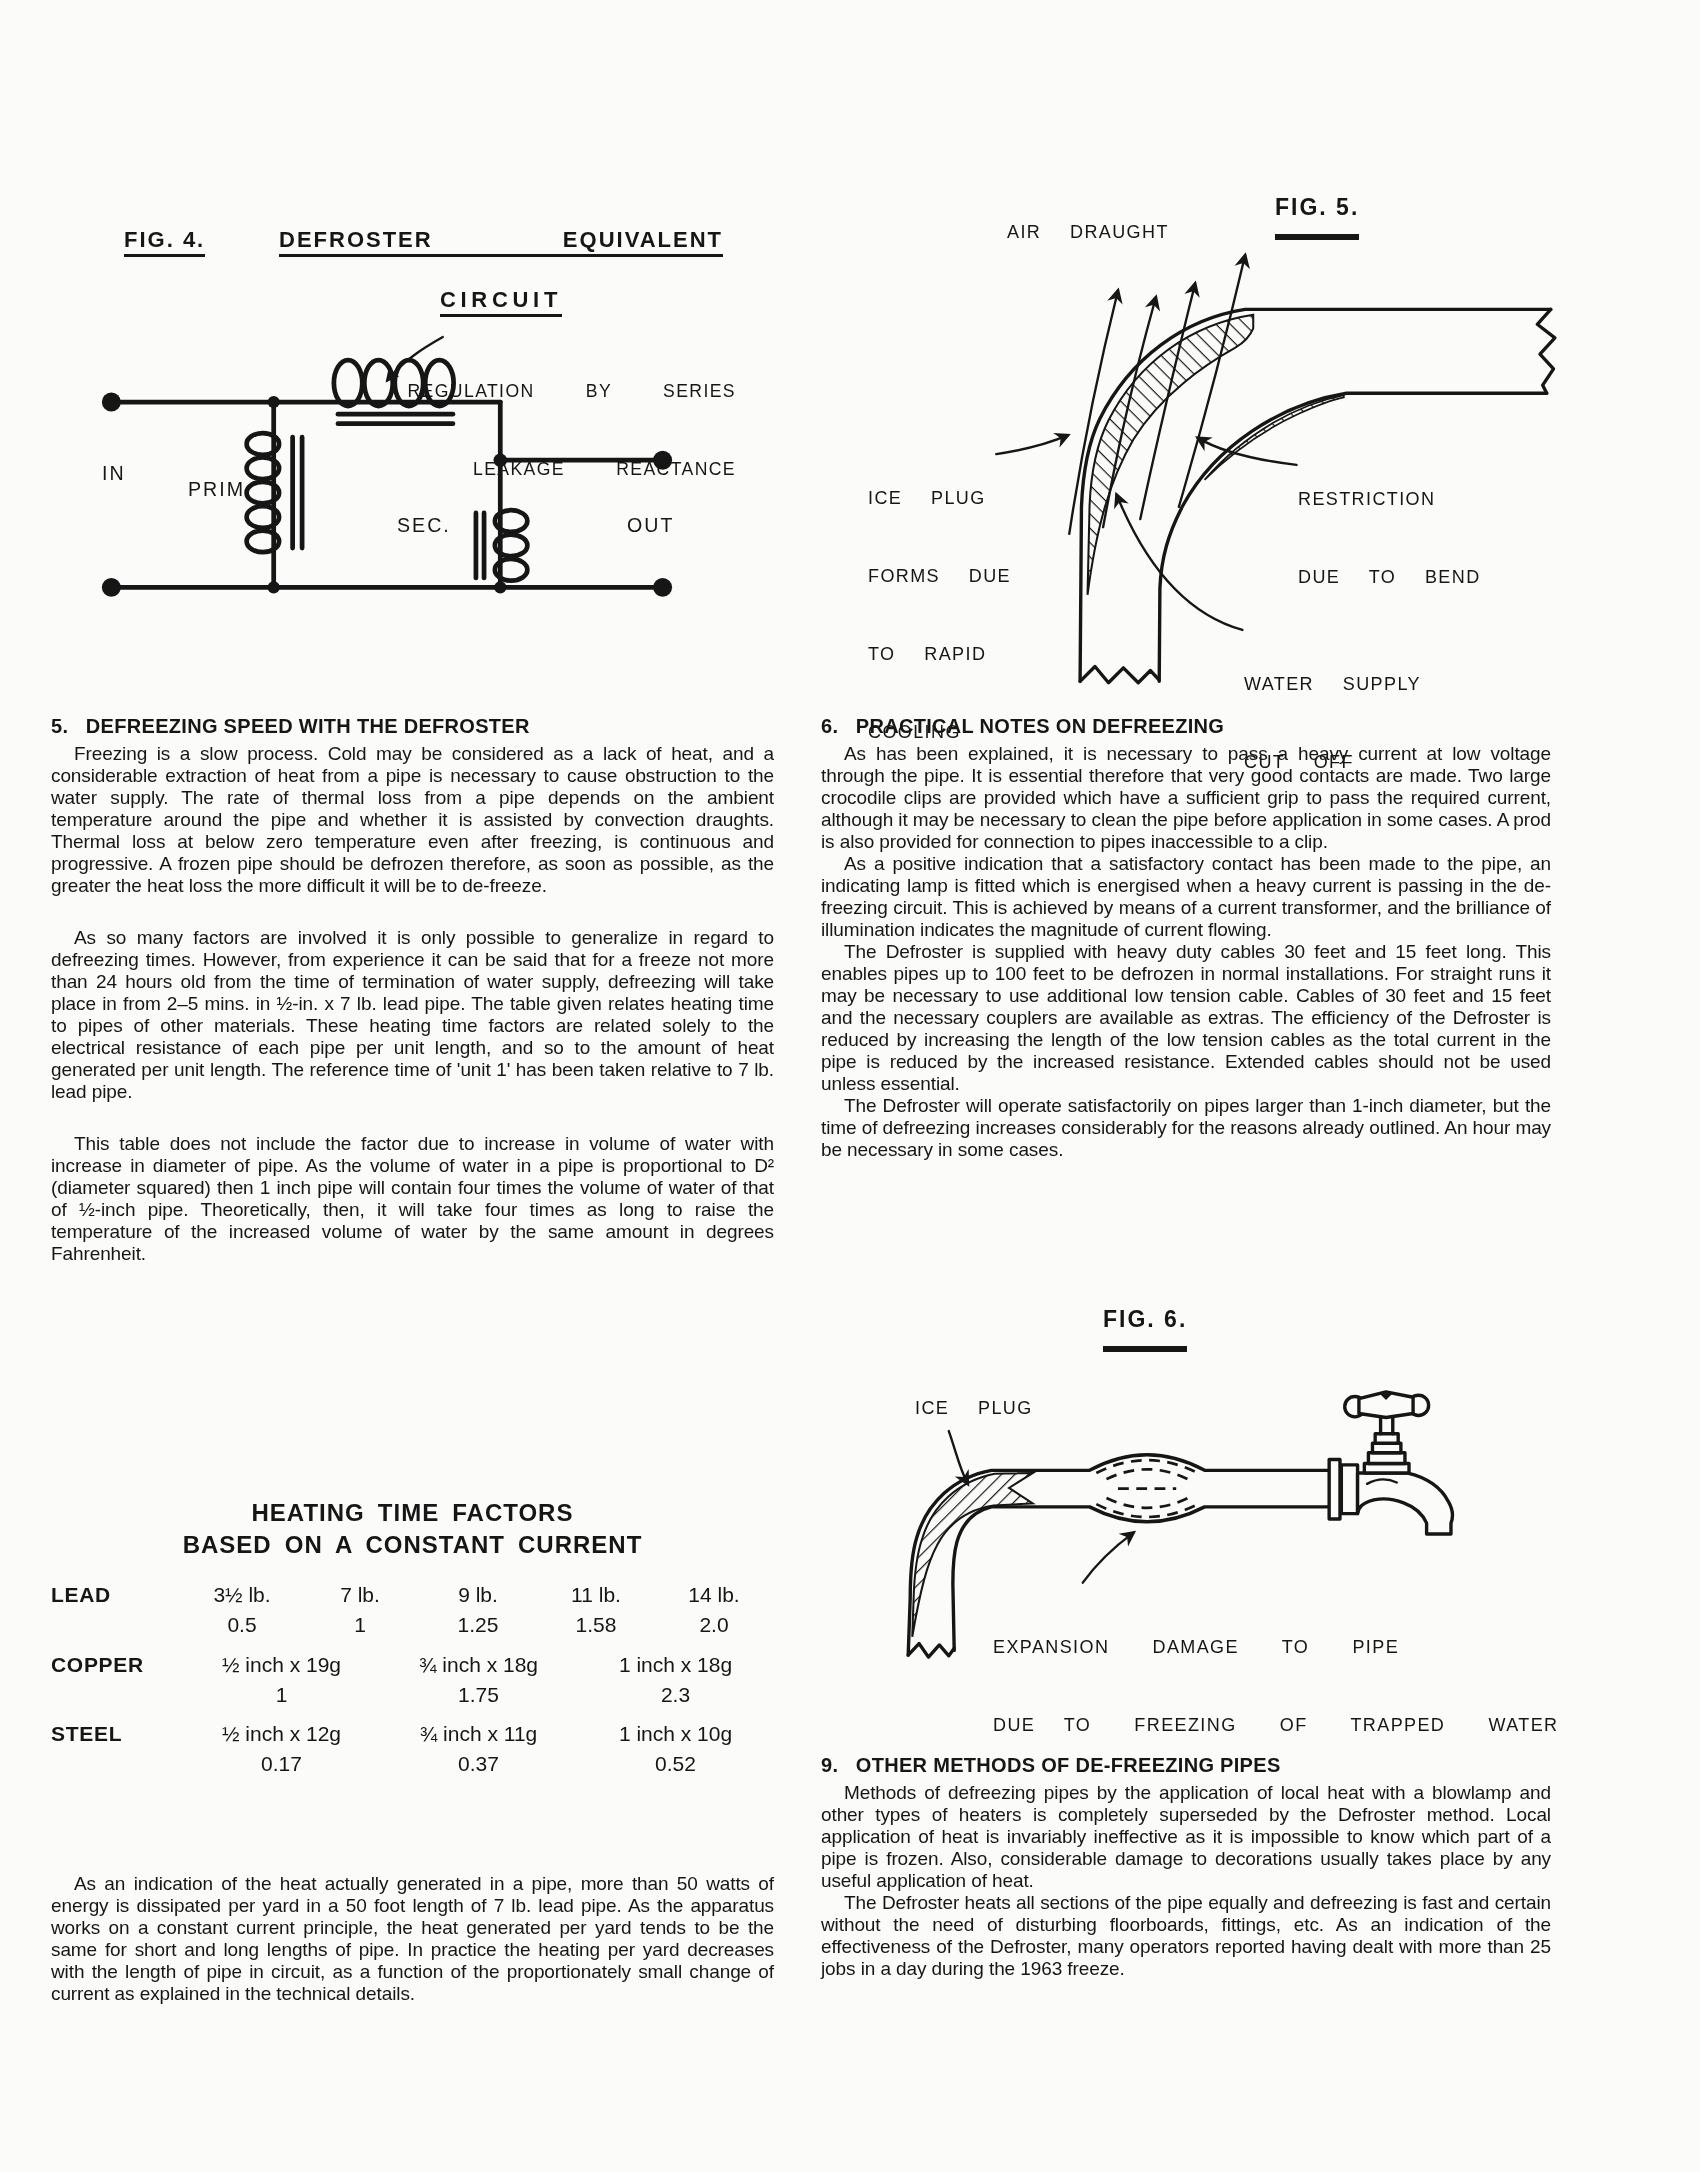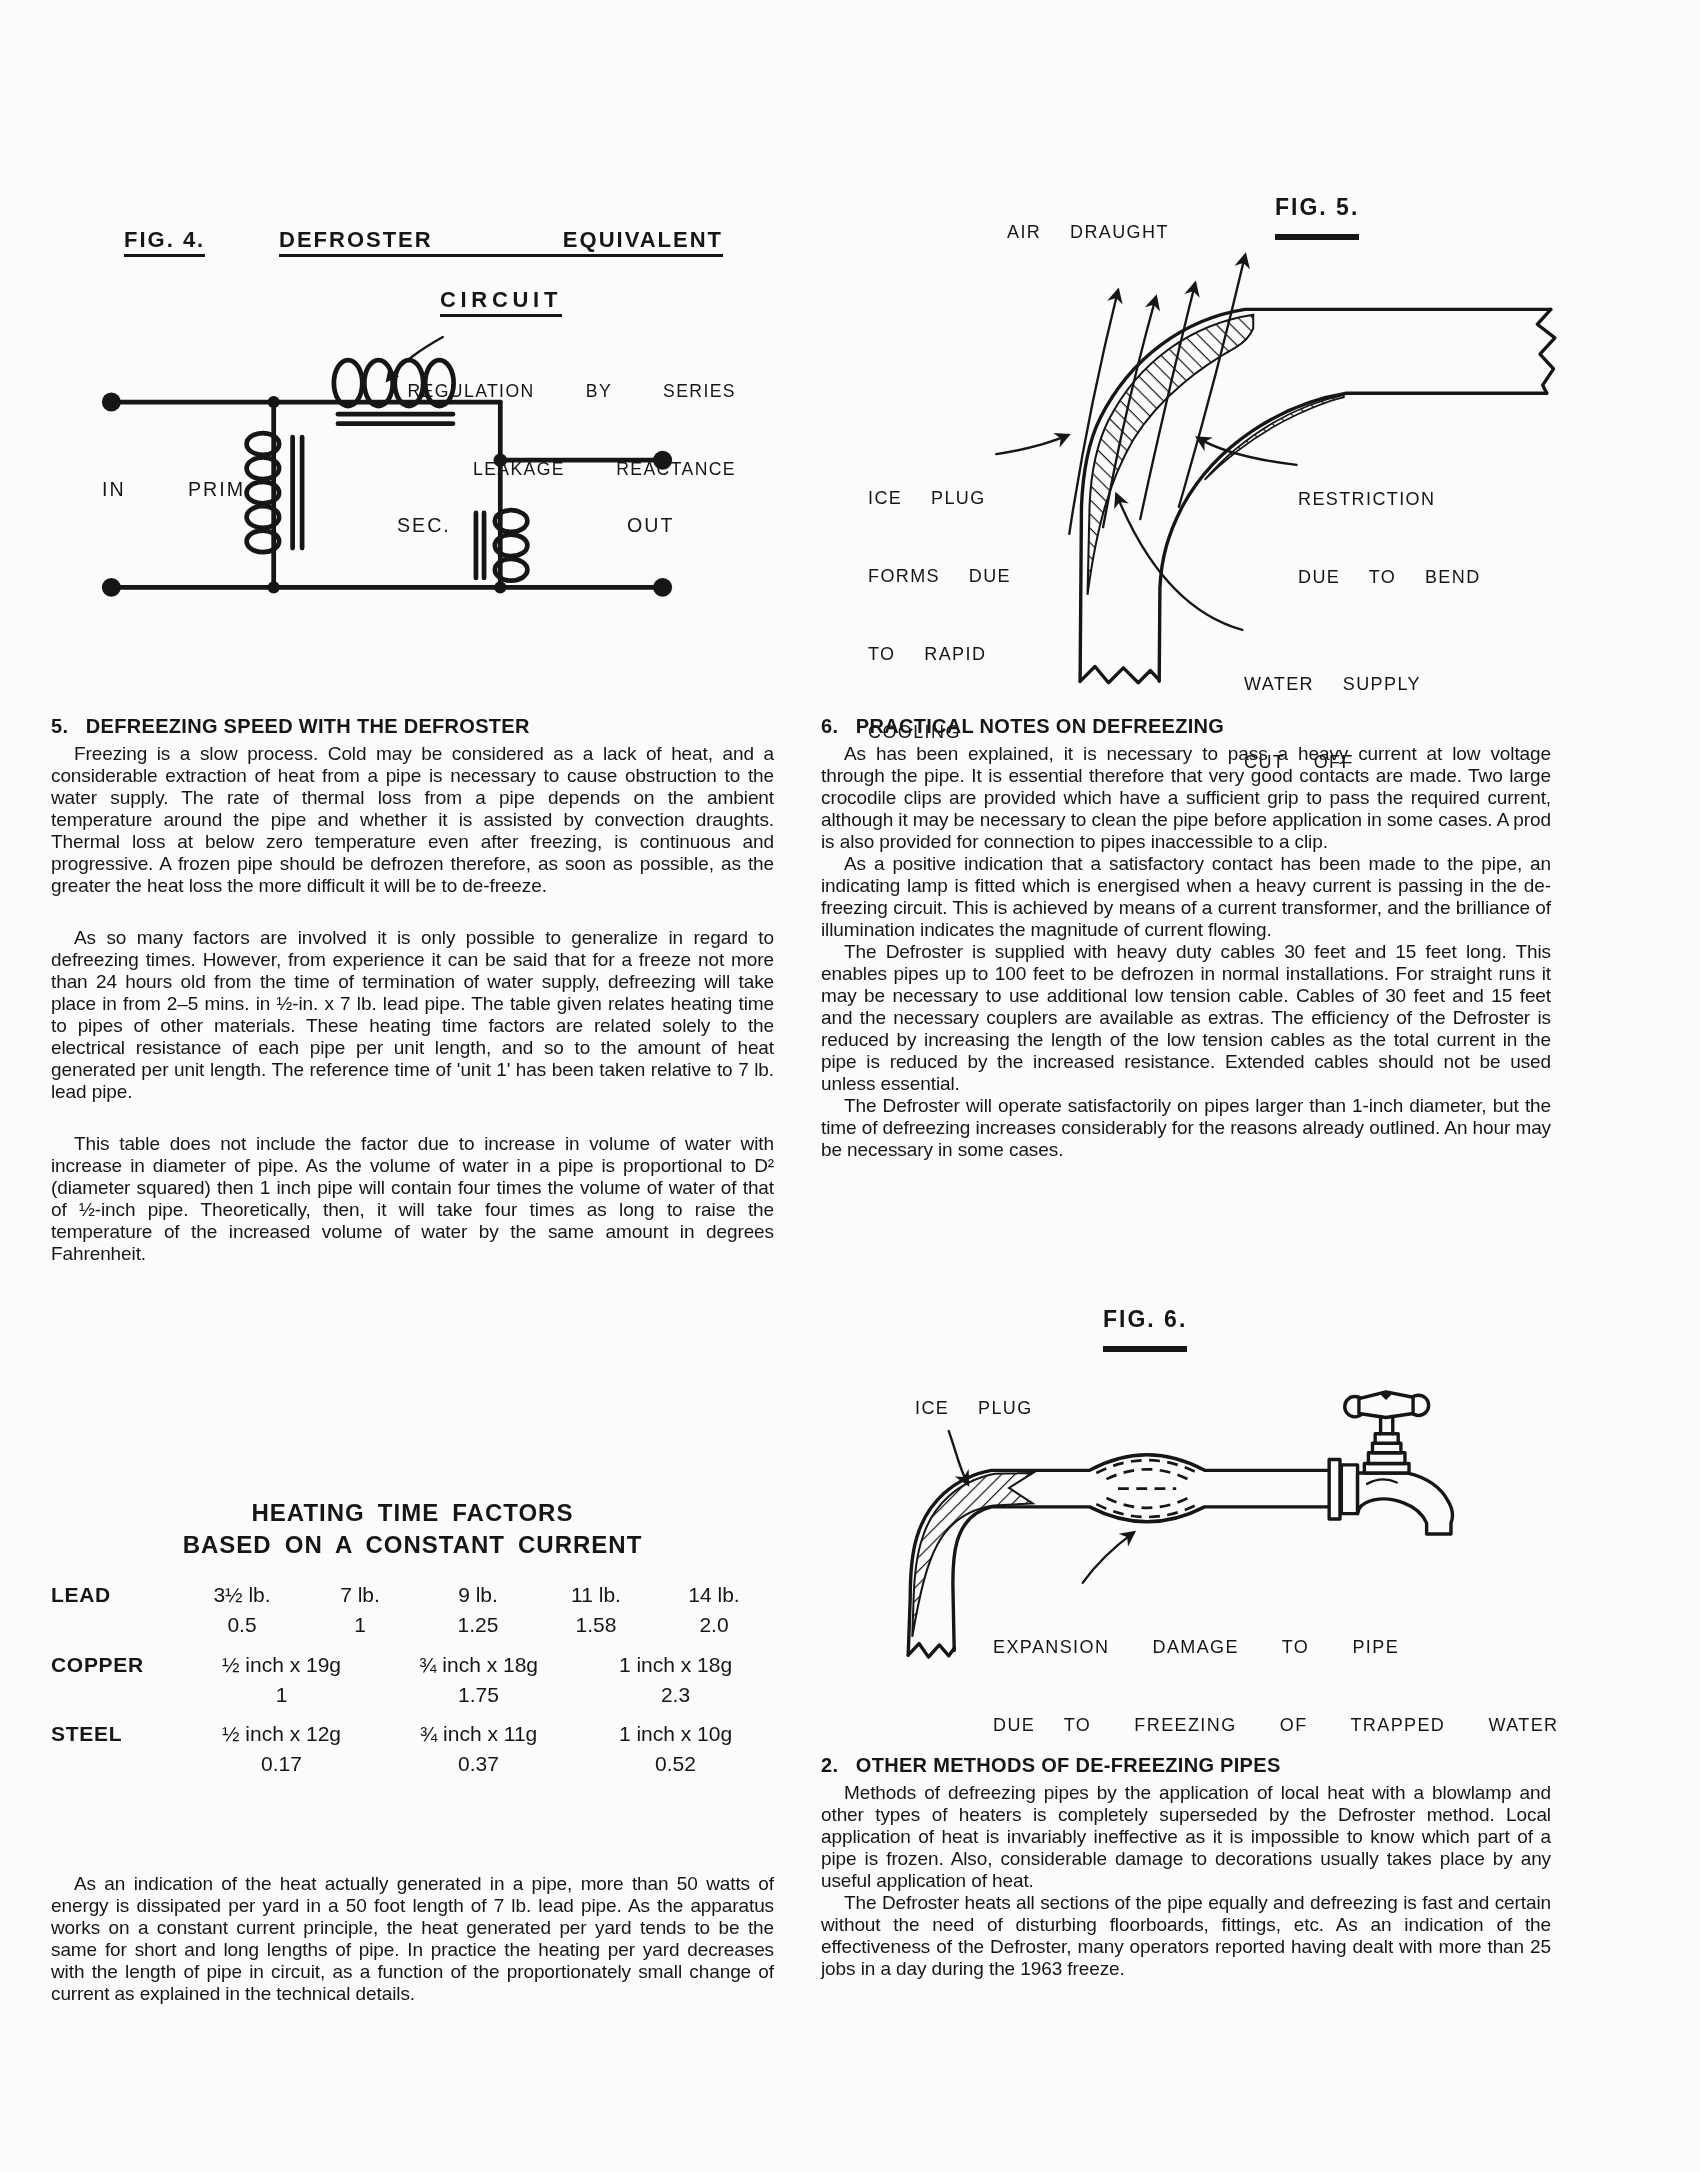--- a/index.html
+++ b/index.html
@@ -109,21 +109,21 @@
 
     <g>
       <ellipse class="ln" cx="661" cy="300" rx="24" ry="16"></ellipse>
       <ellipse class="ln" cx="661" cy="336" rx="24" ry="16"></ellipse>
       <ellipse class="ln" cx="661" cy="372" rx="24" ry="16"></ellipse>
       <path class="ln" d="M609,288 V384"></path>
       <path class="ln" d="M621,288 V384"></path>
     </g>
   </svg>
 
-  <div class="abs circ-lbl" style="left:102px; top:478px;">IN</div>
+  <div class="abs circ-lbl" style="left:102px; top:462px;">IN</div>
   <div class="abs circ-lbl" style="left:188px; top:478px;">PRIM.</div>
   <div class="abs circ-lbl" style="left:397px; top:514px;">SEC.</div>
   <div class="abs circ-lbl" style="left:627px; top:514px;">OUT</div>
 
   <div class="abs figlabel und-thick" style="left:1275px; top:194px; font-size:23px;">FIG. 5.</div>
   <div class="abs cap" style="left:1007px; top:219px;">AIR  DRAUGHT</div>
 
   <svg class="abs" style="left:866px; top:189px;" width="765" height="514" viewBox="0 0 1130 760">
     <defs>
       <pattern id="hatch5" patternUnits="userSpaceOnUse" width="15" height="15" patternTransform="rotate(135)">
@@ -308,19 +308,19 @@
     <path class="ln3" d="M112,84 C122,112 128,140 140,162" marker-end="url(#arr6)"></path>
     <path class="ln3" d="M310,308 C330,280 355,256 385,234" marker-end="url(#arr6)"></path>
   </svg>
 
   <div class="abs cap" style="left:993px; top:1582px;">
     <div>EXPANSION   DAMAGE   TO   PIPE</div>
     <div>DUE  TO   FREEZING   OF   TRAPPED   WATER</div>
   </div>
 
   <div class="col" style="left:821px; top:1754px; width:730px;">
-    <h2>2.   OTHER METHODS OF DE-FREEZING PIPES</h2>
+    <h2>9.   OTHER METHODS OF DE-FREEZING PIPES</h2>
     <p>Methods of defreezing pipes by the application of local heat with a blowlamp and other types of heaters is completely superseded by the Defroster method.  Local application of heat is invariably ineffective as it is impossible to know which part of a pipe is frozen.  Also, considerable damage to decorations usually takes place by any useful application of heat.</p>
     <p>The Defroster heats all sections of the pipe equally and defreezing is fast and certain without the need of disturbing floorboards, fittings, etc.  As an indication of the effectiveness of the Defroster, many operators reported having dealt with more than 25 jobs in a day during the 1963 freeze.</p>
   </div>
 
 </div>
 
 
 </body></html>

